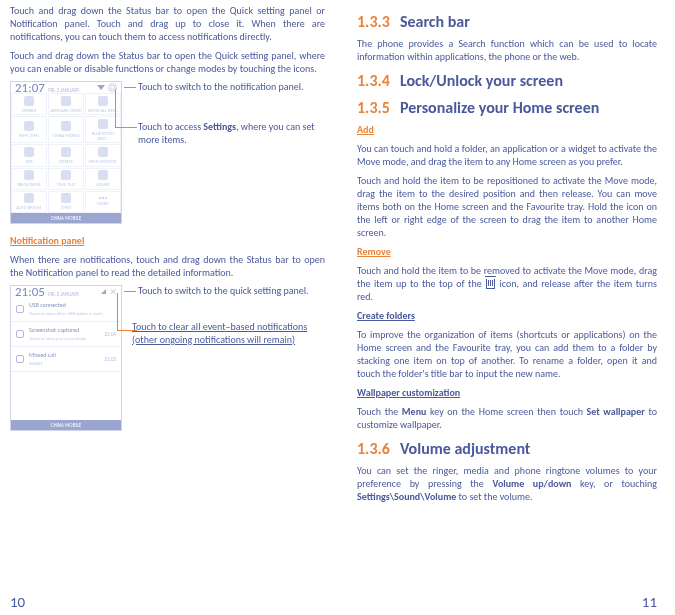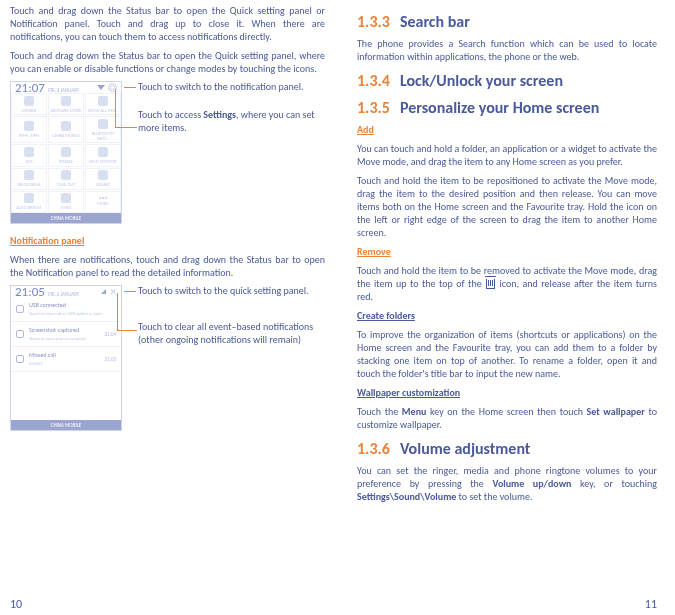--- a/index.html
+++ b/index.html
@@ -32,21 +32,21 @@
     font-size: 16px;
     font-weight: bold;
     color: #e8833a;
     margin: 8px 0 6px 0;
   }
   h3.section .num { margin-right: 10px; }
   h3.section .txt { color: #4a5a9a; }
   .pagenum {
     position: absolute;
     bottom: 4px;
-    font-size: 12px;
+    font-size: 15px;
     color: #4a5a9a;
   }
   .pagenum.left { left: 10px; }
   .pagenum.right { right: 18px; }
 
   
   .figure {
     display: flex;
     align-items: flex-start;
     margin: 6px 0 10px 0;
@@ -269,21 +269,21 @@
       </div>
       <div class="footer-bar">CHINA MOBILE</div>
     </div>
 
     <div class="callouts">
       <div class="leader-h" style="top:6px; left:0; width:12px;"></div>
       <div class="callout" style="top:0px; left:14px;">Touch to switch to the notification panel.</div>
 
       <div class="leader-v" style="top:8px; left:-9px; height:38px;"></div>
       <div class="leader-h" style="top:46px; left:-9px; width:22px;"></div>
-      <div class="callout" style="top:28px; left:14px;">
+      <div class="callout" style="top:40px; left:14px;">
         <span>Touch to access </span><span class="bold">Settings</span><span>, where you can set more items.</span>
       </div>
     </div>
   </div>
 
   <p class="bold underline orange">Notification panel</p>
 
   <p class="justify">When there are notifications, touch and drag down the Status bar to open the Notification panel to read the detailed information.</p>
 
   <div class="figure">
@@ -318,21 +318,21 @@
       <div class="spacer"></div>
       <div class="footer-bar">CHINA MOBILE</div>
     </div>
 
     <div class="callouts">
       <div class="leader-h" style="top:6px; left:0; width:12px;"></div>
       <div class="callout" style="top:0px; left:14px;">Touch to switch to the quick setting panel.</div>
 
       <div class="leader-v" style="top:8px; left:-7px; height:37px;"></div>
       <div class="leader-h" style="top:45px; left:-7px; width:20px;"></div>
-      <div class="callout" style="top:36px; left:14px;">Touch to clear all event–based notifications (other ongoing notifications will remain)</div>
+      <div class="callout" style="top:36px; left:8px;text-decoration:underline;">Touch to clear all event–based notifications (other ongoing notifications will remain)</div>
     </div>
   </div>
 
   <div class="pagenum left">10</div>
 </div>
 
 <div class="page-right">
 
   <h3 class="section">
     <span class="num">1.3.3</span><span class="txt">Search bar</span>

